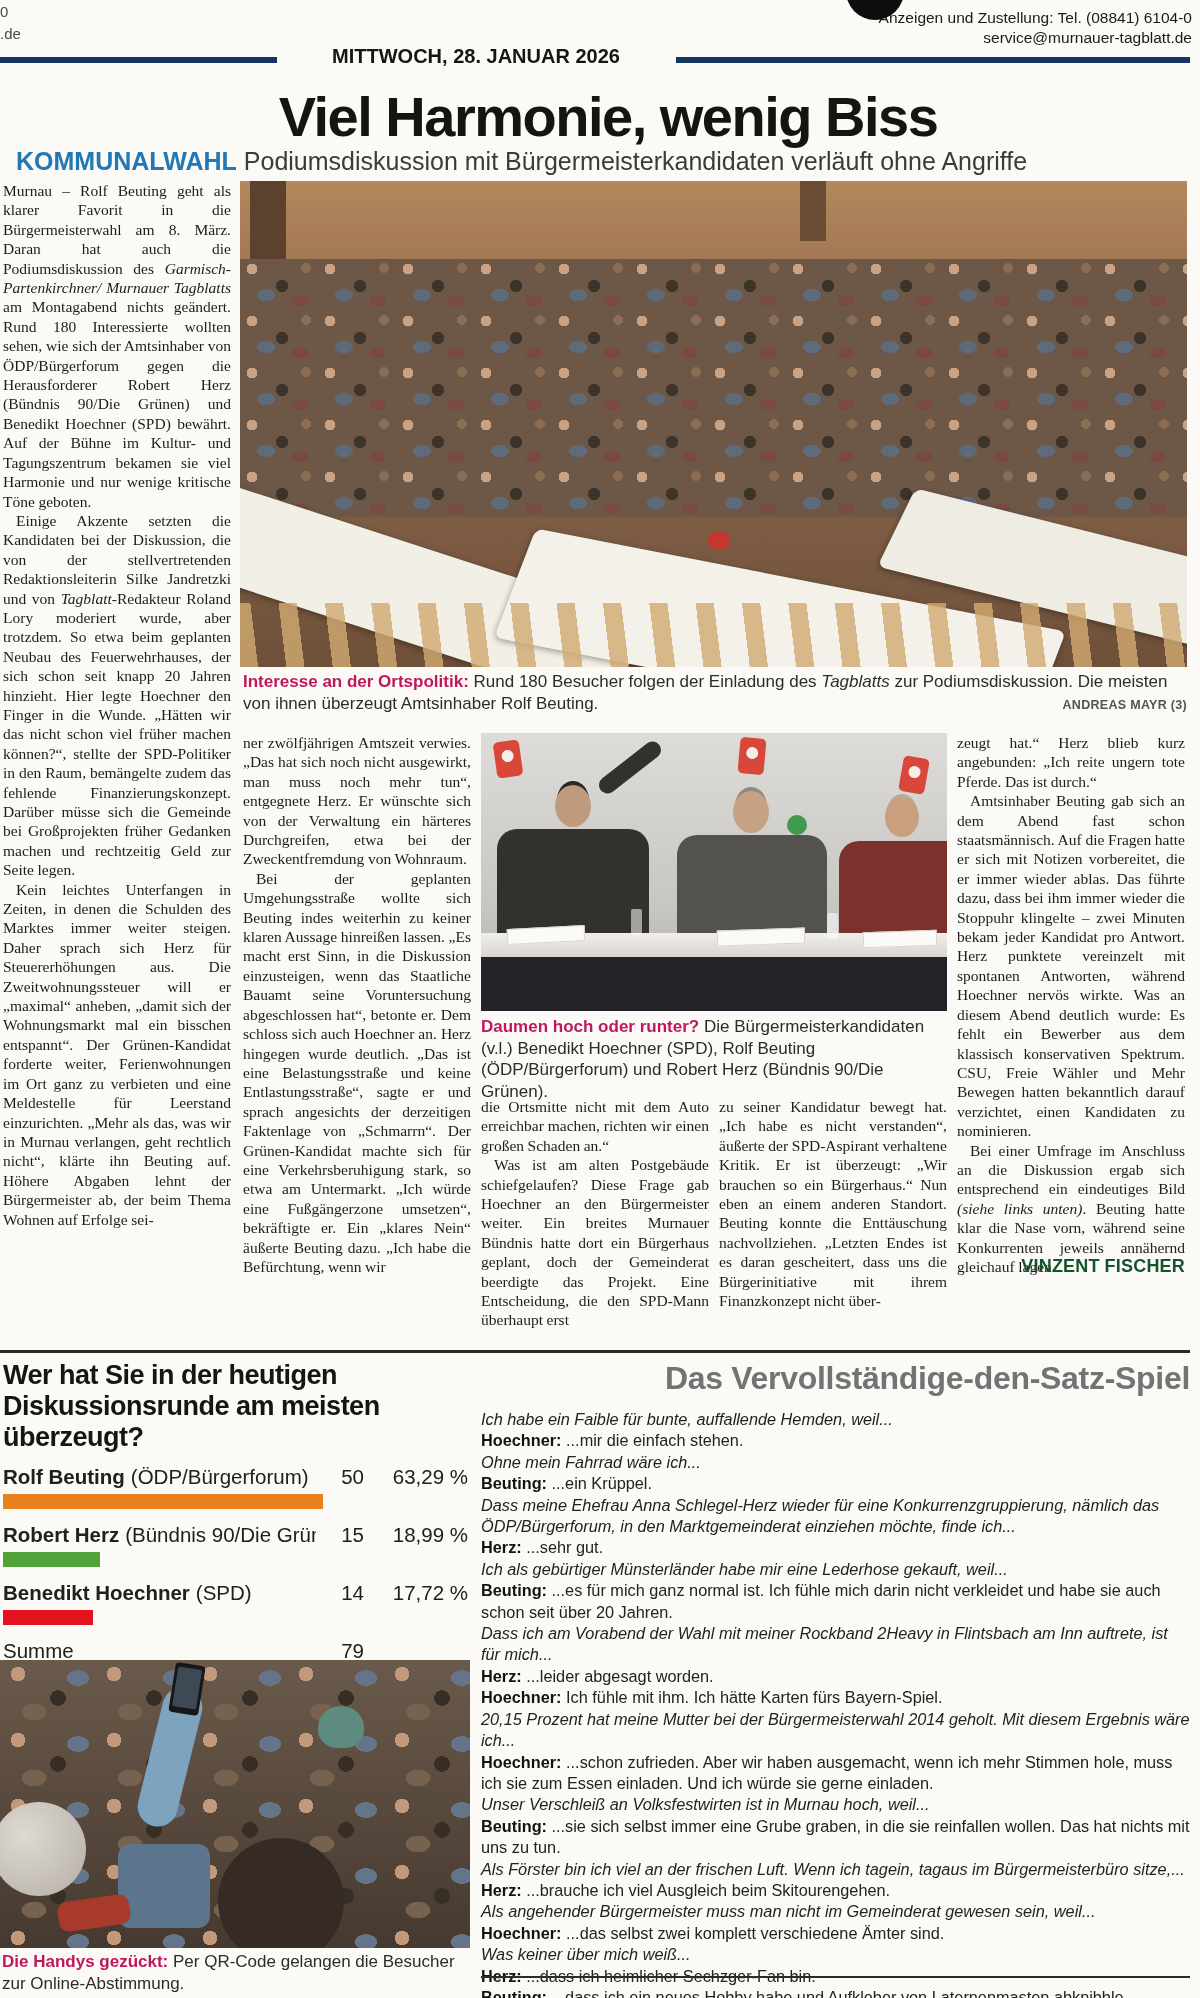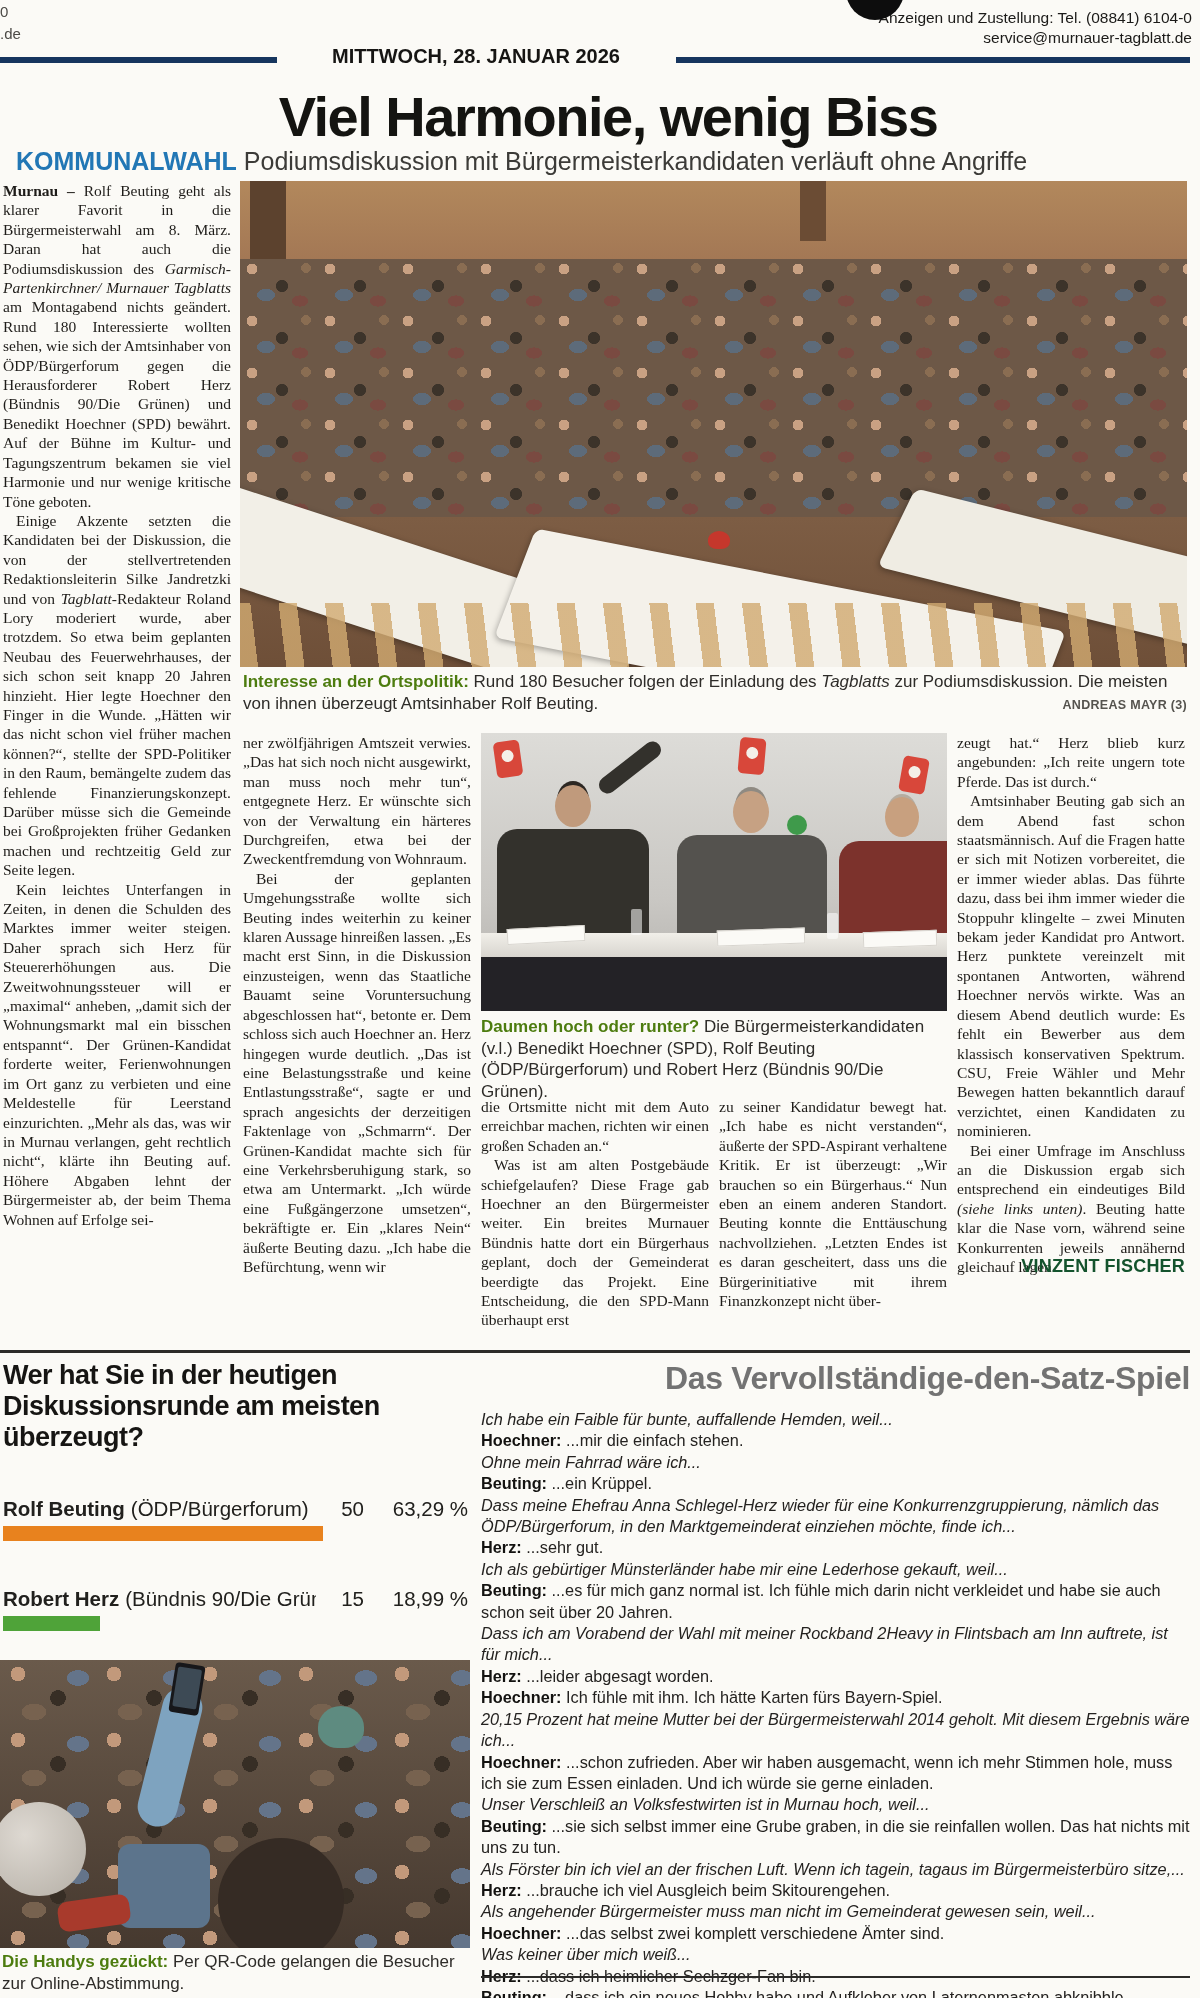--- a/index.html
+++ b/index.html
@@ -22,21 +22,21 @@
   .kicker-row{position:absolute;top:147px;left:16px;width:1178px;font-size:25px;white-space:nowrap;}
   .kicker{color:#2277b5;font-weight:700;}
   .subhead{color:#3c3b38;margin-left:7px;}
 
   
   .col{position:absolute;width:228px;font-family:"Liberation Serif","DejaVu Serif",serif;
        font-size:15.5px;line-height:19.4px;text-align:justify;color:#1e1c19;hyphens:auto;
        word-spacing:-0.3px;overflow:hidden;}
   .col p{margin:0;}
   .col p.ind{text-indent:13px;}
-  .lead{font-weight:bold;}
+  .lead{font-weight:normal;}
   #col1{left:3px;top:181px;height:1154px;}
   #col2{left:243px;top:733px;height:602px;}
   #col3{left:481px;top:1097px;height:240px;}
   #col4{left:719px;top:1097px;height:240px;}
   #col5{left:957px;top:733px;height:602px;}
   .author-line{margin-top:-19.4px !important;text-align:right;}
   .author-line b{font-family:Liberation Sans, sans-serif;font-size:18px;letter-spacing:.2px;color:#14532d;}
 
   
   .photo{position:absolute;overflow:hidden;}
@@ -102,37 +102,37 @@
   .p3-phone::after{content:"";position:absolute;left:3px;top:4px;right:3px;bottom:6px;background:#3d4a55;border-radius:2px;}
   .p3-headwhite{position:absolute;left:-8px;top:142px;width:94px;height:94px;border-radius:50%;
                 background:radial-gradient(circle at 35% 35%,#ded9d2,#b4aea5);}
   .p3-headdark{position:absolute;left:218px;top:178px;width:126px;height:126px;border-radius:50%;background:#352b24;}
   .p3-beanie{position:absolute;left:318px;top:46px;width:46px;height:42px;background:#5e8b80;border-radius:50% 50% 42% 42%;}
   .p3-scarf{position:absolute;left:58px;top:238px;width:72px;height:30px;background:#a83a2c;border-radius:10px;transform:rotate(-8deg);}
   .p3-jacket{position:absolute;left:118px;top:184px;width:92px;height:84px;background:#5c748c;border-radius:12px;}
 
   
   .caption{position:absolute;font-size:17px;line-height:21.5px;color:#2e2c29;}
-  .caption b{color:#4d7c0f;}
+  .caption b{color:#be185d;}
   #cap1{left:243px;top:671px;width:944px;height:47px;}
   #cap2{left:481px;top:1016px;width:466px;}
   #cap3{left:2px;top:1951px;width:462px;}
   .credit{position:absolute;right:0;bottom:2px;font-size:12.5px;font-weight:bold;color:#55534e;letter-spacing:.3px;}
 
   
   .rule-mid{position:absolute;left:0;top:1350px;width:1190px;height:3px;background:#2c2b29;}
   .rule-bottom{position:absolute;left:481px;top:1976px;width:709px;height:2px;background:#2c2b29;}
 
   
   .poll{position:absolute;left:3px;top:1360px;width:465px;}
   .poll-title{margin:0 0 12px;font-size:27px;line-height:31px;font-weight:700;color:#161513;letter-spacing:-.5px;}
   .poll-row{margin-bottom:14px;}
   .poll-line{display:flex;align-items:baseline;font-size:20.5px;color:#21201d;}
   .pname{font-weight:700;white-space:nowrap;}
-  .pparty{margin-left:6px;flex:1;white-space:nowrap;overflow:hidden;margin-top:32px;}
+  .pparty{margin-left:6px;flex:1;white-space:nowrap;overflow:hidden;}
   .pvotes{width:48px;text-align:right;}
   .ppct{width:104px;text-align:right;}
   .pbar{height:15px;margin-top:5px;}
   .sumline{margin-top:12px;}
   .poll-note{margin:18px 0 0;font-size:16.5px;line-height:21px;color:#242321;}
   .poll-note b{color:#141312;}
   .pcredit{float:right;font-size:12px;font-weight:bold;color:#55534e;margin-top:5px;letter-spacing:.3px;}
 
   
   .satz{position:absolute;left:481px;top:1360px;width:709px;}

